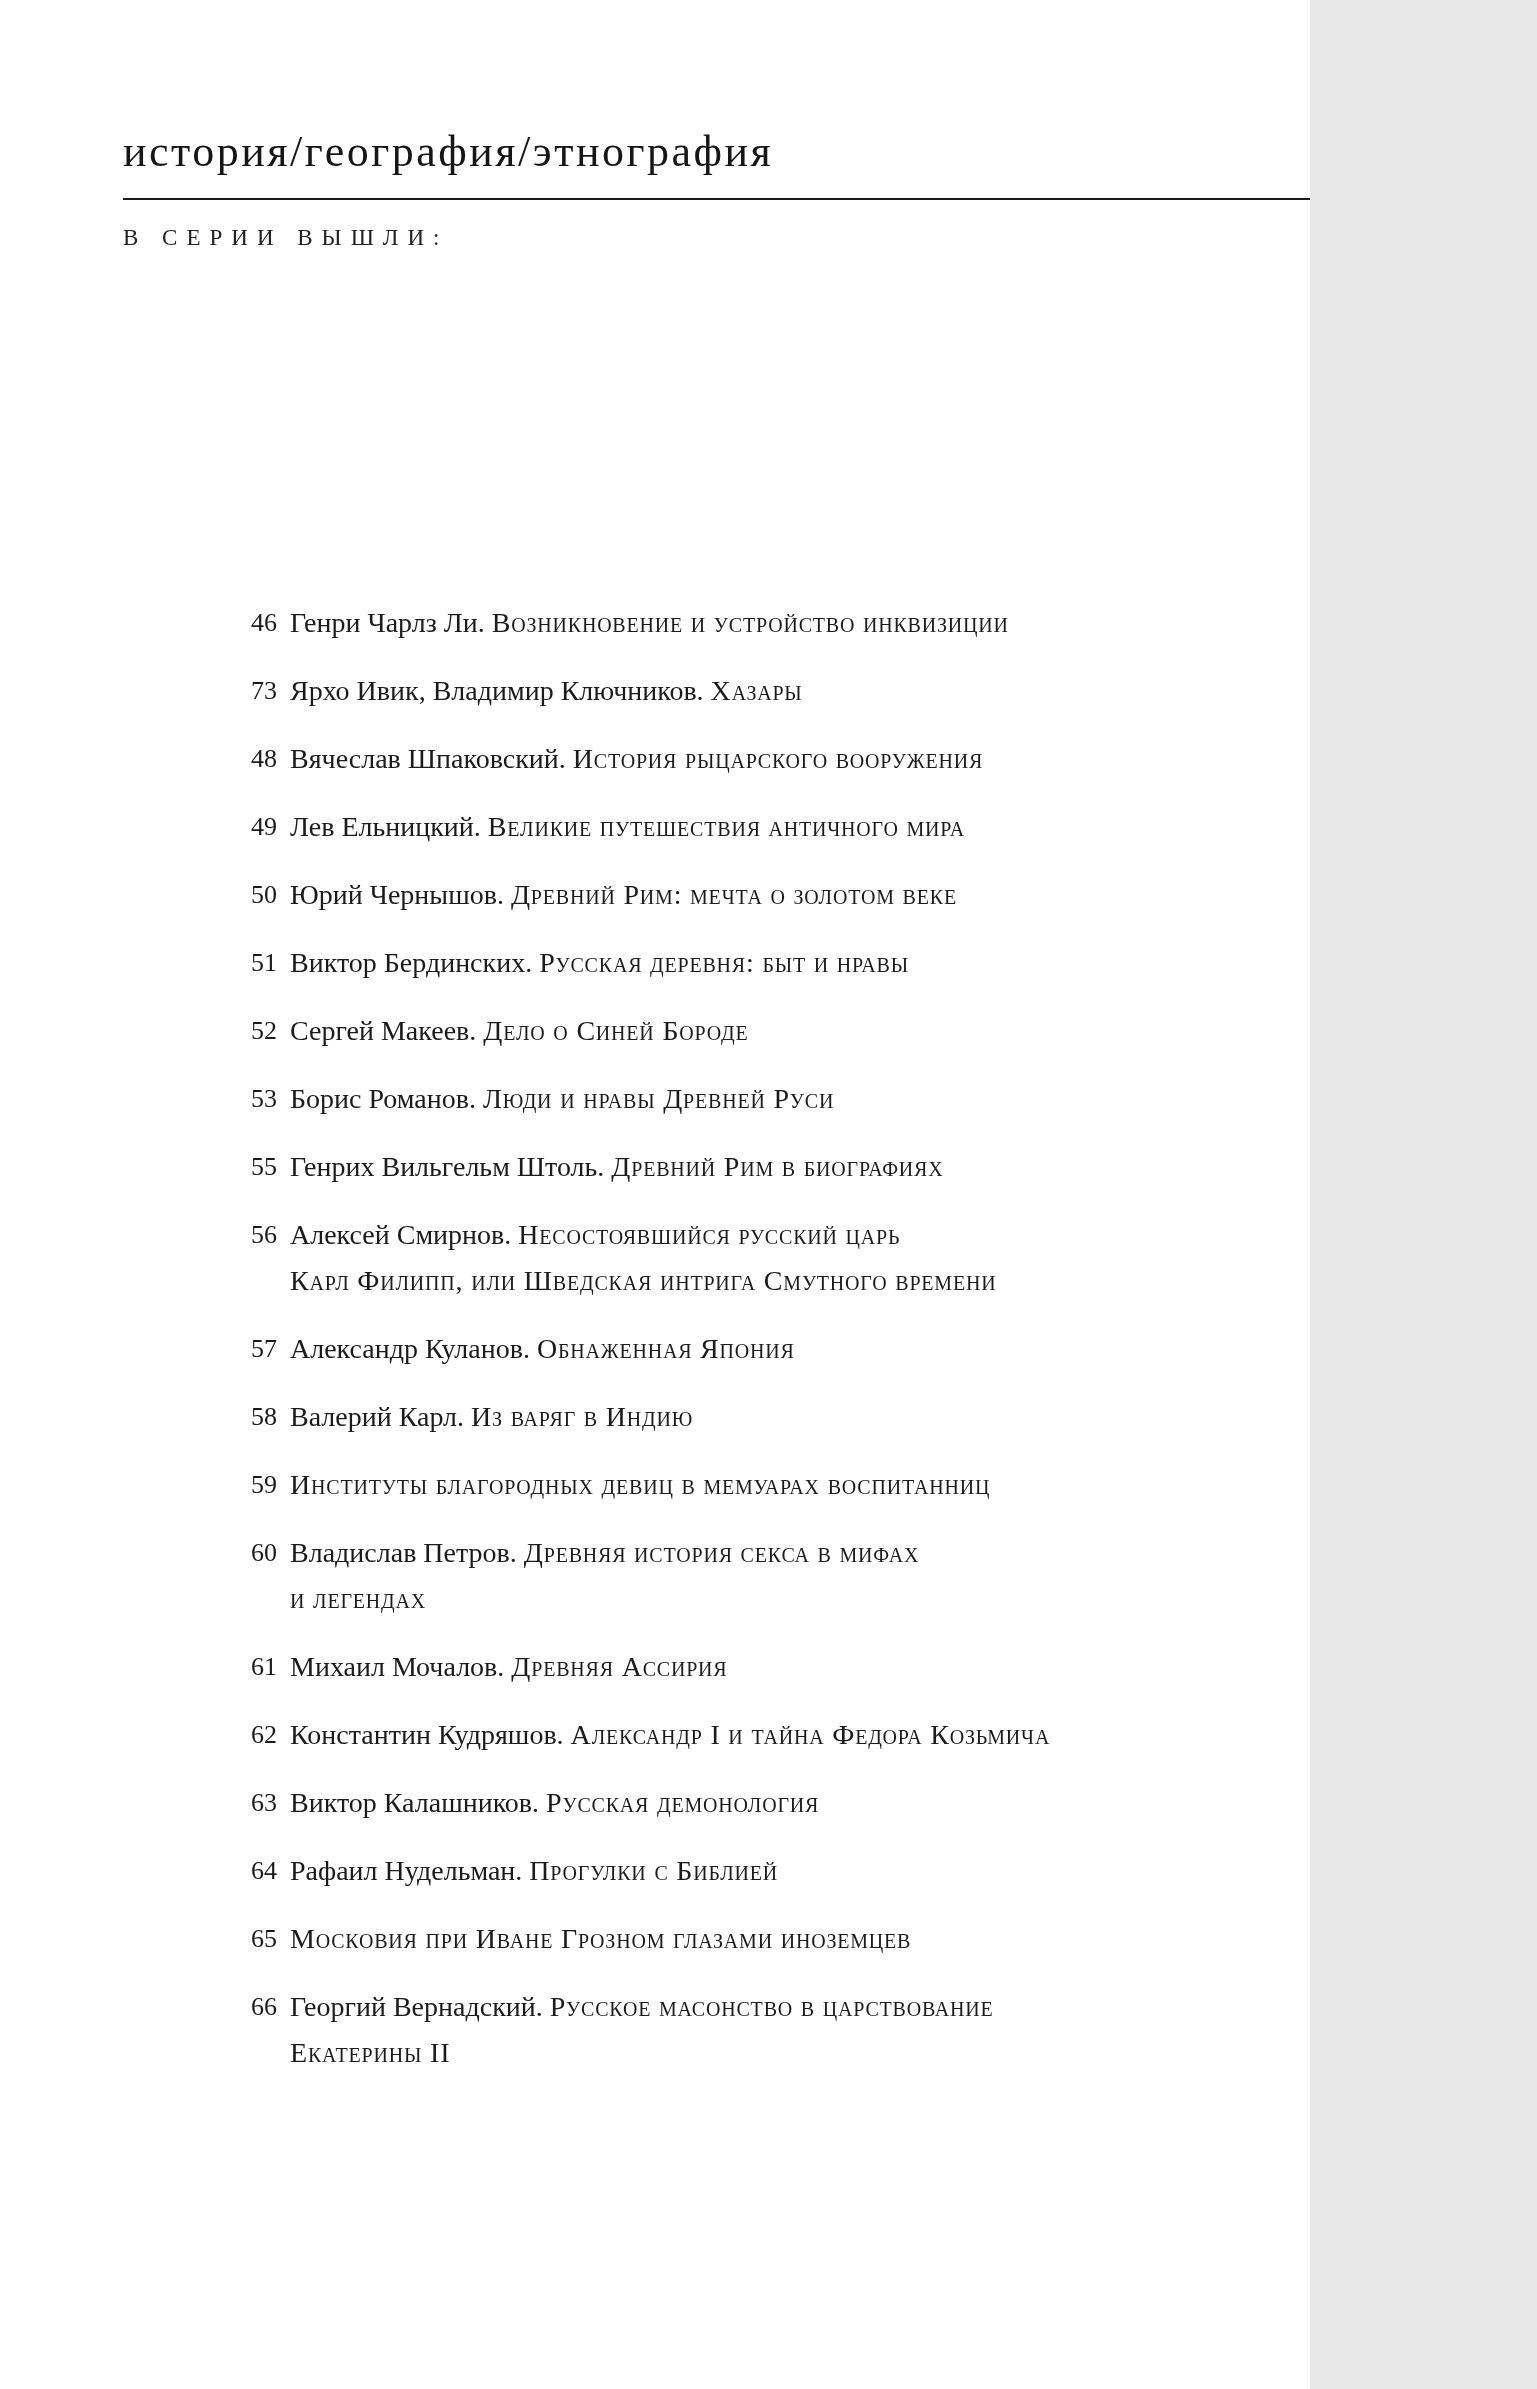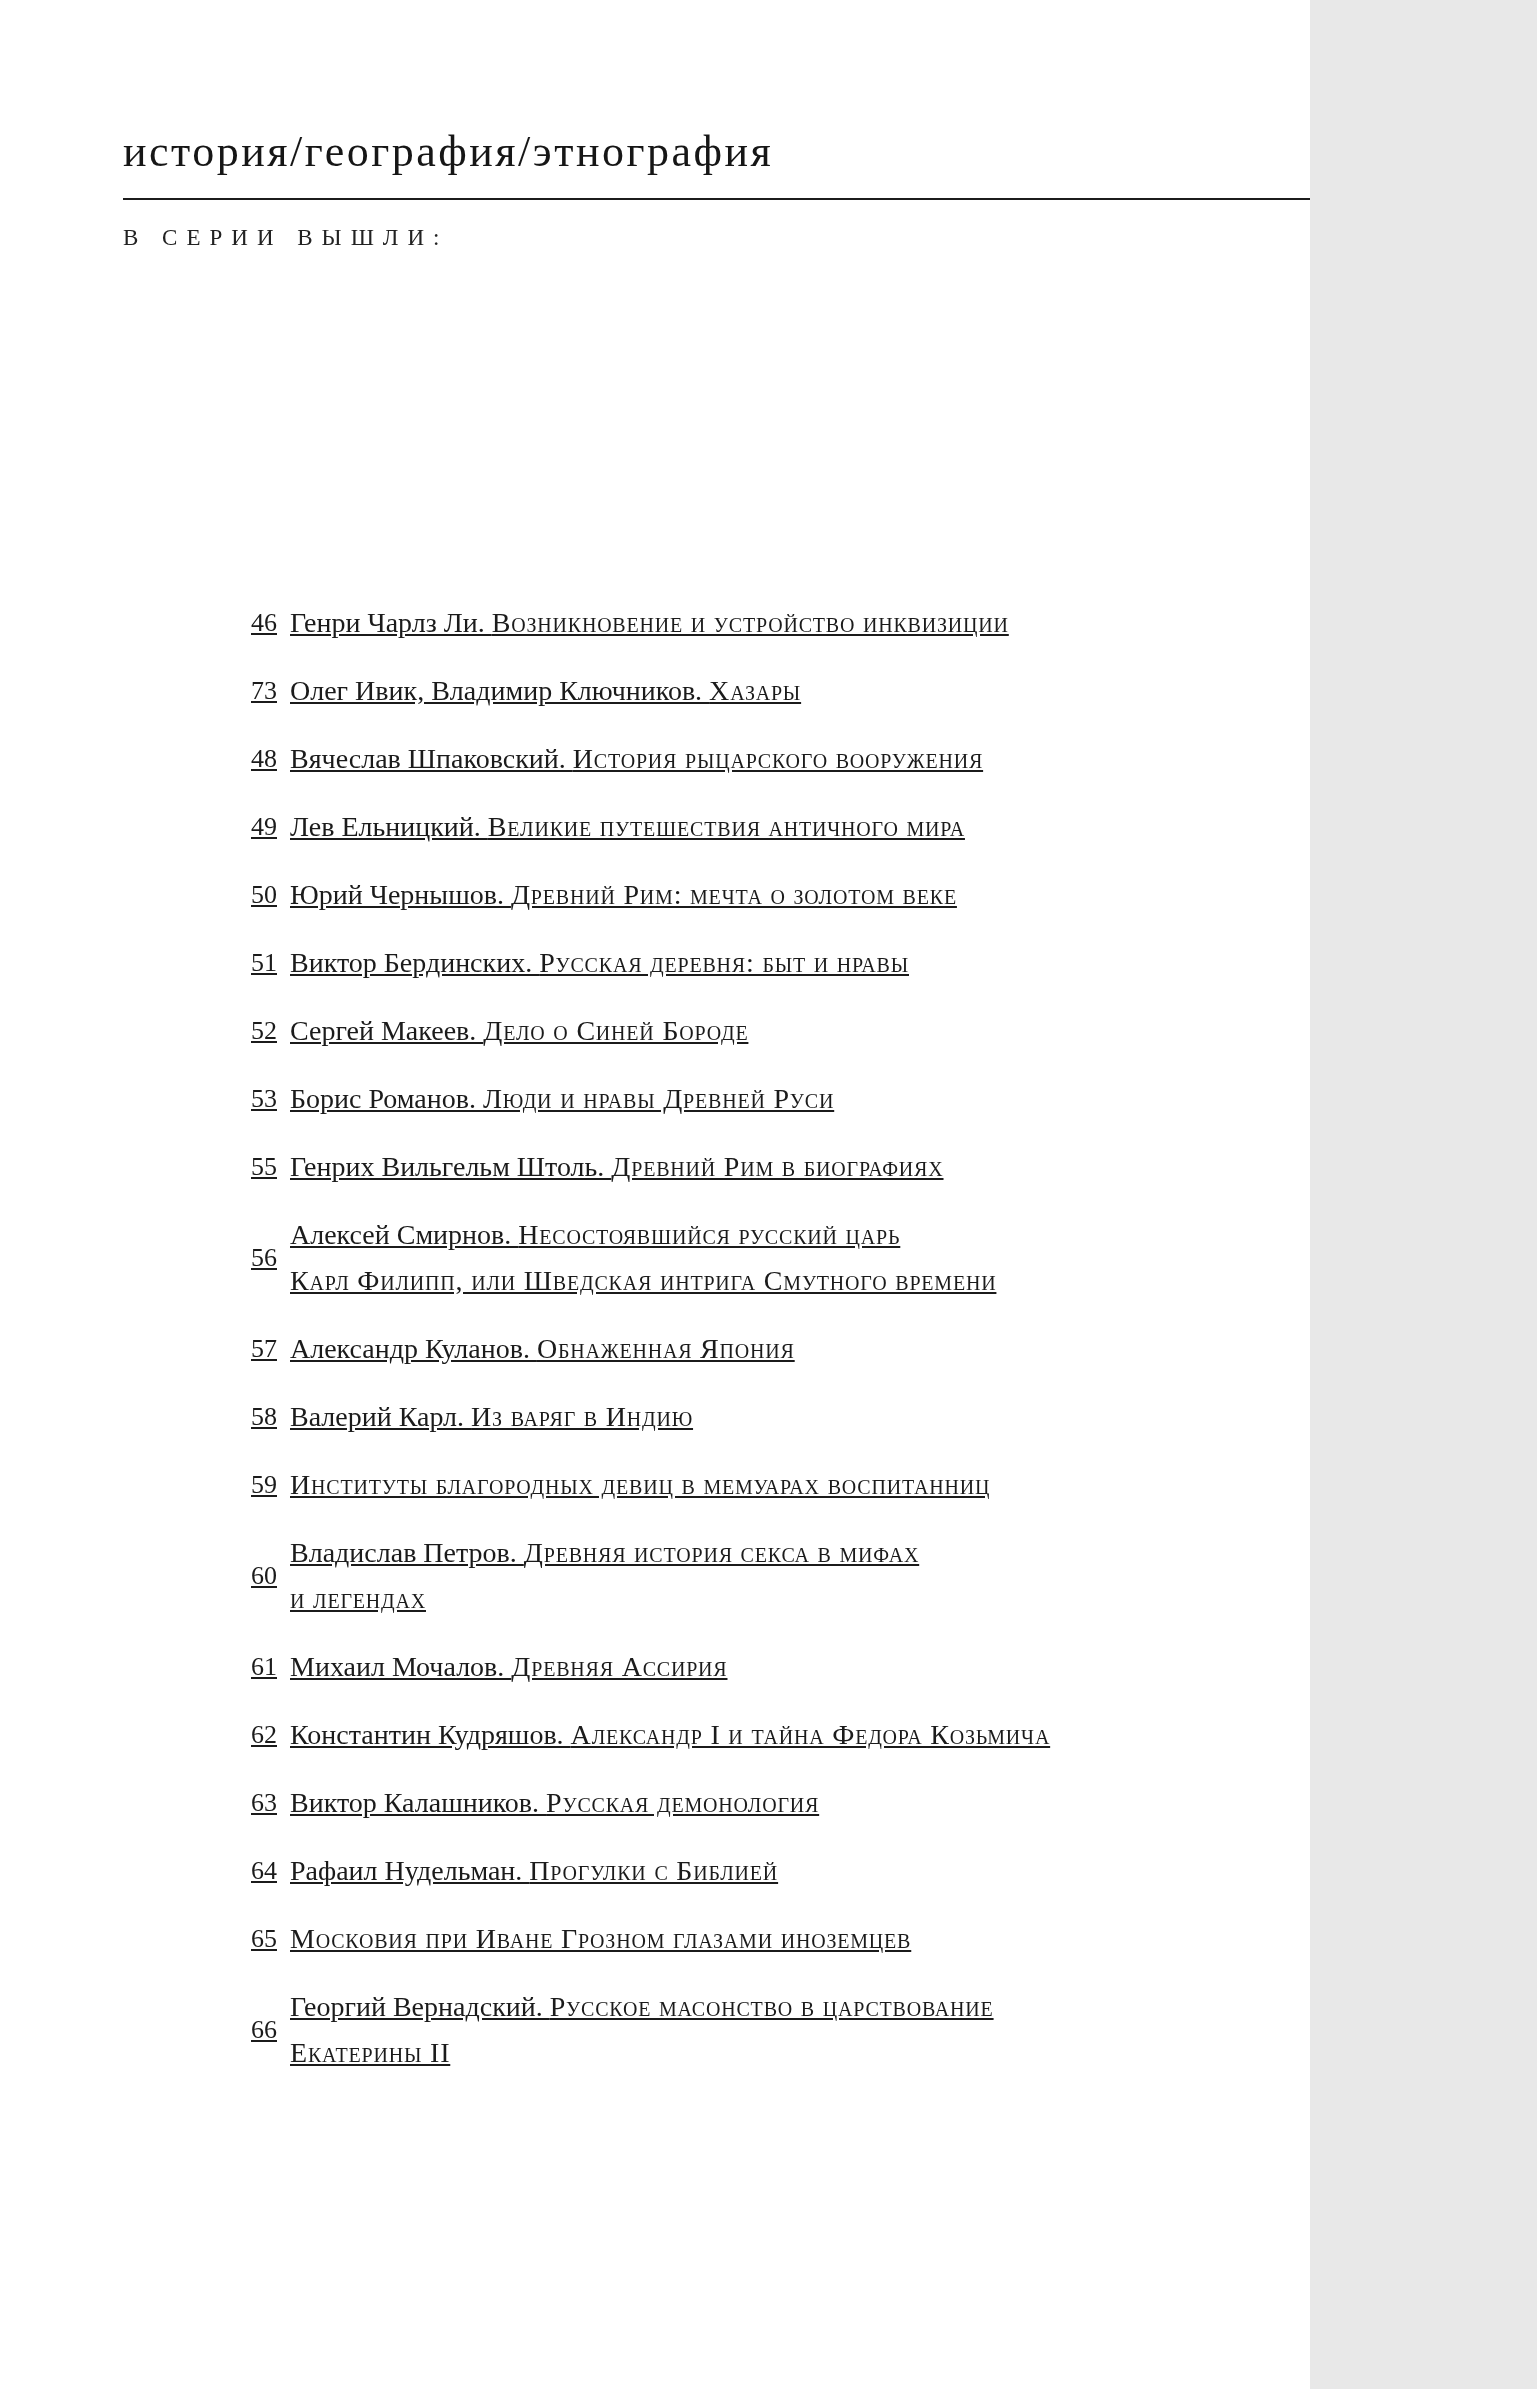--- a/index.html
+++ b/index.html
@@ -37,23 +37,22 @@
     font-size: 23px;
     letter-spacing: 9px;
     line-height: 1.2;
     color: #222222;
   }
   .book-list {
     margin-top: 348px;
   }
   .book-item {
     display: flex;
-    align-items: center;
+    align-items: flex-start;
     margin-bottom: 22px;
-    text-decoration: underline;
   }
   .book-num {
     flex: 0 0 167px;
     box-sizing: border-box;
     padding-right: 13px;
     text-align: right;
     font-size: 26px;
     line-height: 46px;
     color: #1b1b1b;
   }
@@ -85,21 +84,21 @@
   <div class="series-label">В СЕРИИ ВЫШЛИ:</div>
 
   <div class="book-list" id="book-list">
   <div class="book-item">
     <span class="book-num">46</span>
     <span class="book-text"><span class="book-author">Генри Чарлз Ли. </span><span class="book-title">Возникновение и устройство инквизиции</span></span>
   </div>
 
   <div class="book-item">
     <span class="book-num">73</span>
-    <span class="book-text"><span class="book-author">Олег Ивик, Владимир Ключников. </span><span class="book-title">Хазары</span></span>
+    <span class="book-text"><span class="book-author">Ярхо Ивик, Владимир Ключников. </span><span class="book-title">Хазары</span></span>
   </div>
 
   <div class="book-item">
     <span class="book-num">48</span>
     <span class="book-text"><span class="book-author">Вячеслав Шпаковский. </span><span class="book-title">История рыцарского вооружения</span></span>
   </div>
 
   <div class="book-item">
     <span class="book-num">49</span>
     <span class="book-text"><span class="book-author">Лев Ельницкий. </span><span class="book-title">Великие путешествия античного мира</span></span>

